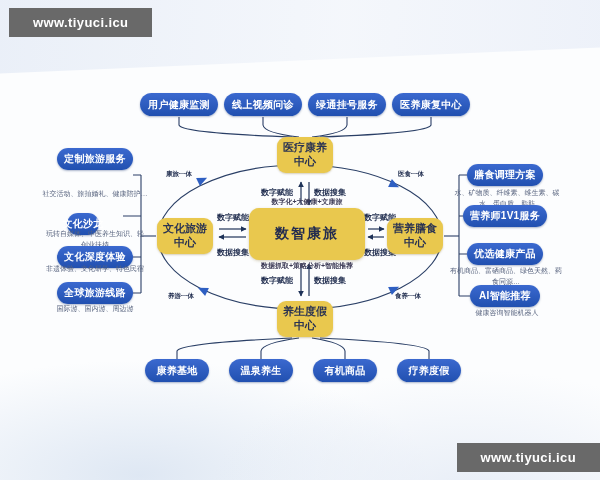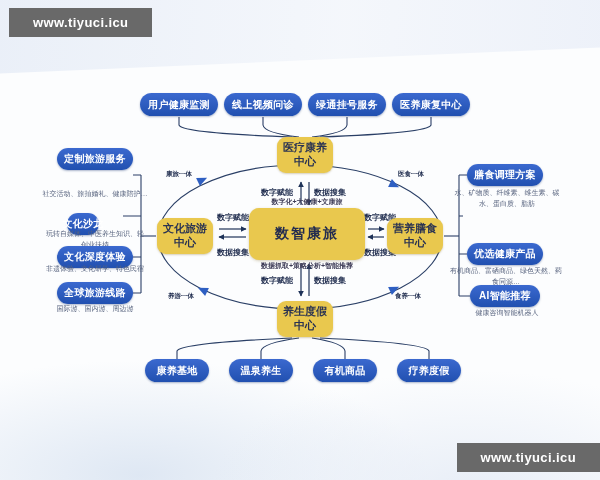--- a/index.html
+++ b/index.html
@@ -118,20 +118,21 @@
   <div class="note" style="left:20px;top:189px;width:150px">社交活动、旅拍婚礼、健康陪护…</div>
   <div class="pill sm" style="left:67px;top:213px;width:32px">文化沙龙</div>
   <div class="note" style="left:43px;top:229px;width:104px">玩转自媒体、中医养生知识、轻创业扶持</div>
   <div class="pill sm" style="left:57px;top:246px;width:76px">文化深度体验</div>
   <div class="note" style="left:20px;top:264px;width:150px">非遗体验、文化研学、特色民宿</div>
   <div class="pill sm" style="left:57px;top:282px;width:76px">全球旅游线路</div>
   <div class="note" style="left:20px;top:304px;width:150px">国际游、国内游、周边游</div>
 
   <div class="pill sm" style="left:467px;top:164px;width:76px">膳食调理方案</div>
   <div class="note" style="left:448px;top:188px;width:118px">水、矿物质、纤维素、维生素、碳水、蛋白质、脂肪</div>
+  <div class="pill sm" style="left:463px;top:205px;width:84px">营养师1V1服务</div>
   <div class="pill sm" style="left:467px;top:243px;width:76px">优选健康产品</div>
   <div class="note" style="left:450px;top:266px;width:112px">有机商品、富硒商品、绿色天然、药食同源…</div>
   <div class="pill sm" style="left:470px;top:285px;width:70px">AI智能推荐</div>
   <div class="note" style="left:448px;top:308px;width:118px">健康咨询智能机器人</div>
 
   <div class="node" style="left:277px;top:137px">医疗康养中心</div>
   <div class="node" style="left:157px;top:218px">文化旅游中心</div>
   <div class="node" style="left:387px;top:218px">营养膳食中心</div>
   <div class="node" style="left:277px;top:301px">养生度假中心</div>
 

